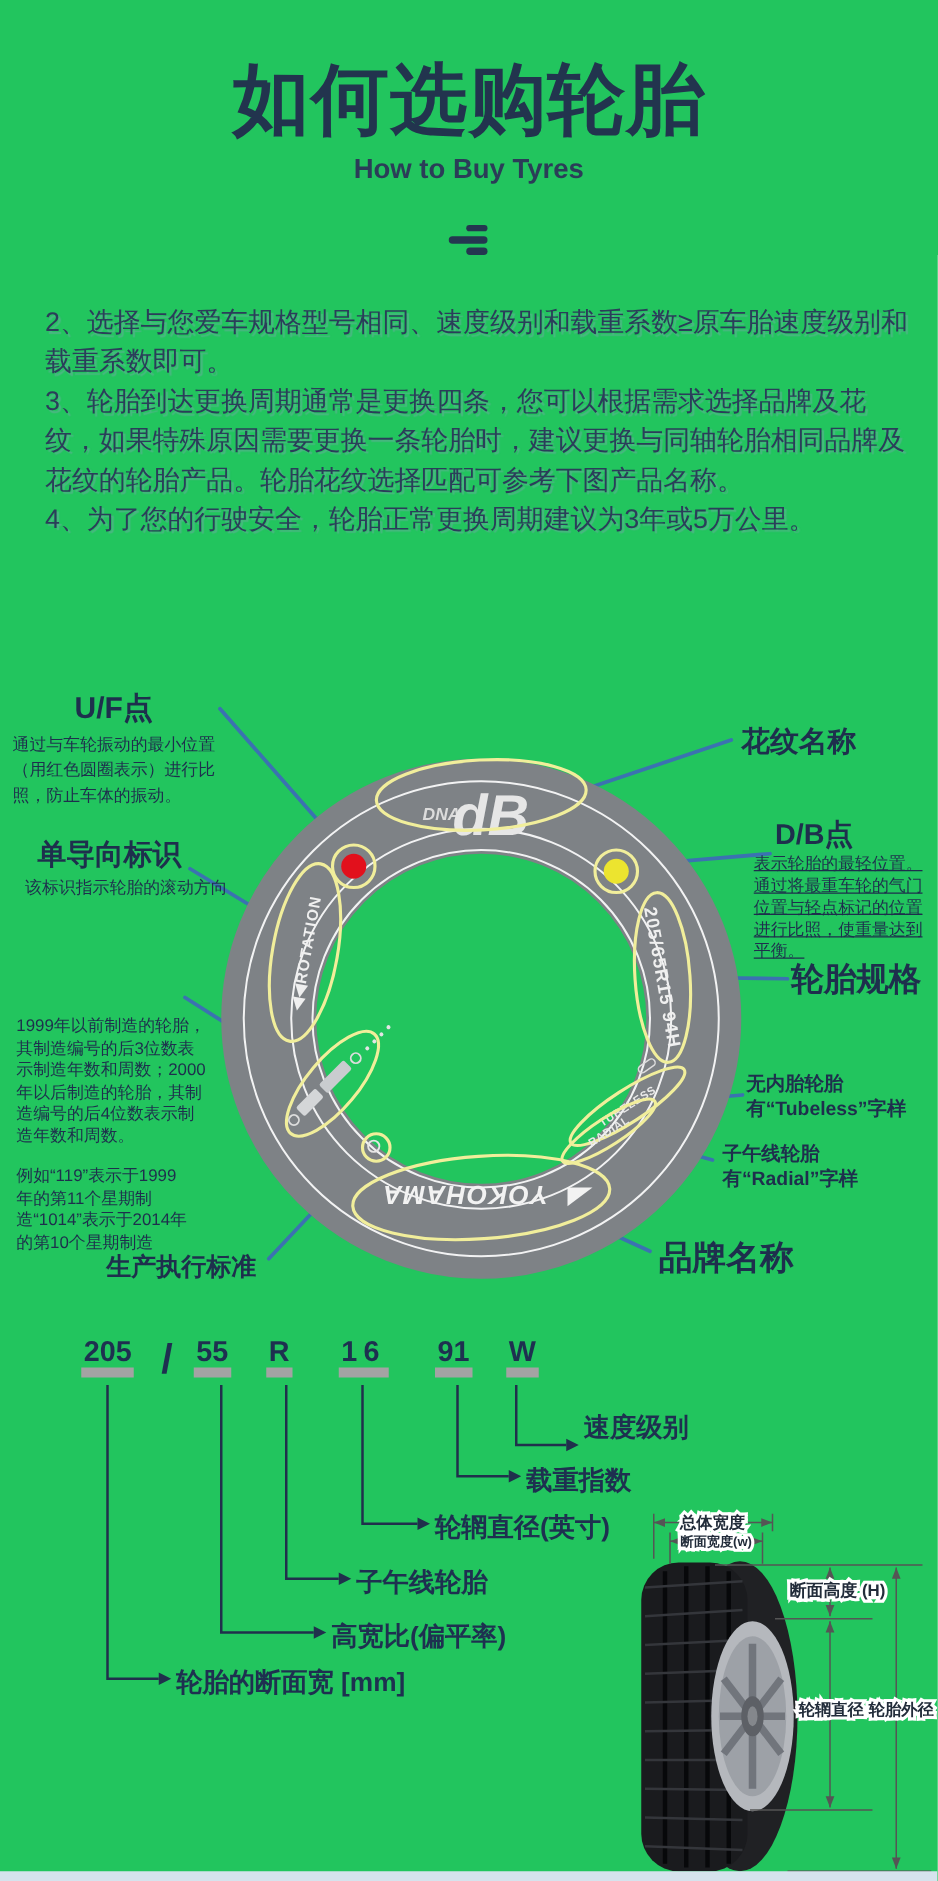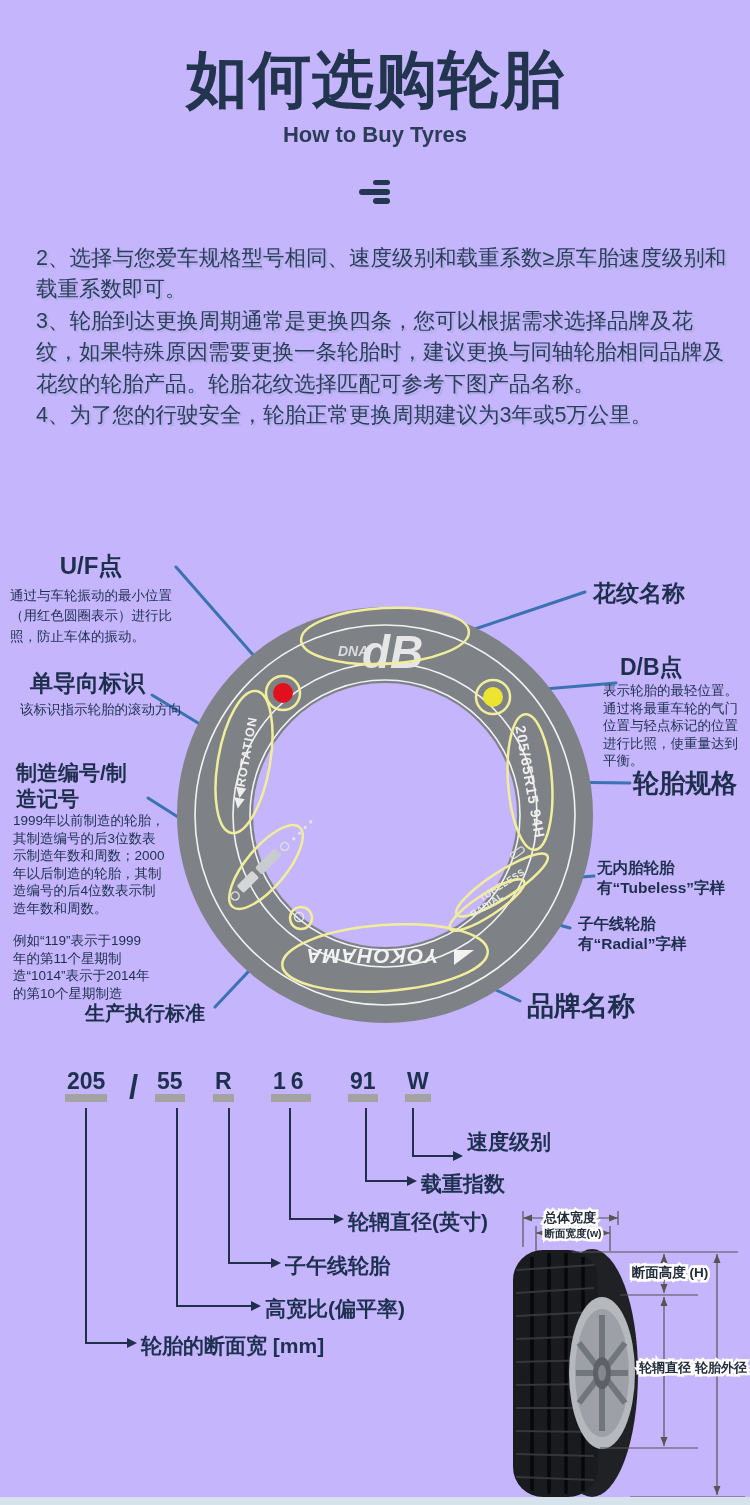--- a/index.html
+++ b/index.html
@@ -1,17 +1,17 @@
 <!DOCTYPE html>
 <html><head>
 <meta charset="utf-8">
 <style>
   * { margin:0; padding:0; box-sizing:border-box; }
   body { font-family: "Liberation Sans", sans-serif; background:#fff; }
-  #page { position:relative; width:750px; height:1505px; background:#c4b5fd; overflow:hidden; }
+  #page { position:relative; width:750px; height:1505px; background:#22c55e; overflow:hidden; }
 
   .title { position:absolute; top:38px; left:0; width:750px; text-align:center;
            font-size:62px; font-weight:800; color:#22344e; letter-spacing:1px; }
   .subtitle { position:absolute; top:122px; left:0; width:750px; text-align:center;
               font-size:22px; font-weight:700; color:#2b3d58; }
   .divider-bar { position:absolute; background:#243750; border-radius:3px; }
 
   .intro { position:absolute; left:36px; top:243px; width:694px; }
   .intro p { font-size:21.5px; line-height:1.46; color:#2b3d5a; font-weight:500;
              text-shadow:2px 2px 1px rgba(140,160,190,0.40); }
@@ -125,30 +125,29 @@
       <ellipse cx="487" cy="385" rx="44" ry="11" fill="none" stroke="#f1ee9b" stroke-width="2.5" transform="rotate(-33 487 385)"></ellipse>
     </g>
   </svg>
 
   <div class="lbl-title" style="left:10px;top:550px;width:162px;text-align:center;font-size:24px;">U/F点</div>
   <div class="lbl-desc" style="left:10px;top:586px;width:168px;">通过与车轮振动的最小位置（用红色圆圈表示）进行比照，防止车体的振动。</div>
 
   <div class="lbl-title" style="left:30px;top:668px;font-size:23px;">单导向标识</div>
   <div class="lbl-desc" style="left:20px;top:700px;width:175px;white-space:nowrap;">该标识指示轮胎的滚动方向</div>
 
-  <div class="lbl-title" style="left:16px;top:760px;width:130px;font-size:21px;line-height:1.25;white-space:normal;">制造编号/制造记号</div>
   <div class="lbl-desc" style="left:13px;top:812px;width:152px;line-height:1.3;">1999年以前制造的轮胎，其制造编号的后3位数表示制造年数和周数；2000年以后制造的轮胎，其制造编号的后4位数表示制造年数和周数。</div>
   <div class="lbl-desc" style="left:13px;top:932px;width:140px;line-height:1.3;">例如“119”表示于1999年的第11个星期制造“1014”表示于2014年的第10个星期制造</div>
 
   <div class="lbl-title" style="left:85px;top:1000px;font-size:20px;">生产执行标准</div>
 
   <div class="lbl-title" style="left:593px;top:578px;font-size:23px;">花纹名称</div>
 
   <div class="lbl-title" style="left:620px;top:652px;font-size:23px;">D/B点</div>
-  <div class="lbl-desc" style="left:603px;top:682px;width:147px;line-height:1.3;">表示轮胎的最轻位置。通过将最重车轮的气门位置与轻点标记的位置进行比照，使重量达到平衡。</div>
+  <div class="lbl-desc" style="left:603px;top:682px;width:147px;line-height:1.3;text-decoration:underline;">表示轮胎的最轻位置。通过将最重车轮的气门位置与轻点标记的位置进行比照，使重量达到平衡。</div>
 
   <div class="lbl-title" style="left:633px;top:766px;font-size:26px;">轮胎规格</div>
 
   <div class="lbl-title" style="left:578px;top:914px;width:170px;font-size:15.5px;line-height:1.3;white-space:normal;">子午线轮胎有“Radial”字样</div>
   <div class="lbl-title" style="left:597px;top:858px;width:140px;font-size:15.5px;line-height:1.3;white-space:normal;">无内胎轮胎有“Tubeless”字样</div>
 
   <div class="lbl-title" style="left:527px;top:988px;font-size:27px;">品牌名称</div>
 
   <div class="spec-part" style="left:65px;top:1070px;">205</div>
   <div class="spec-slash" style="left:129px;top:1070px;">/</div>

